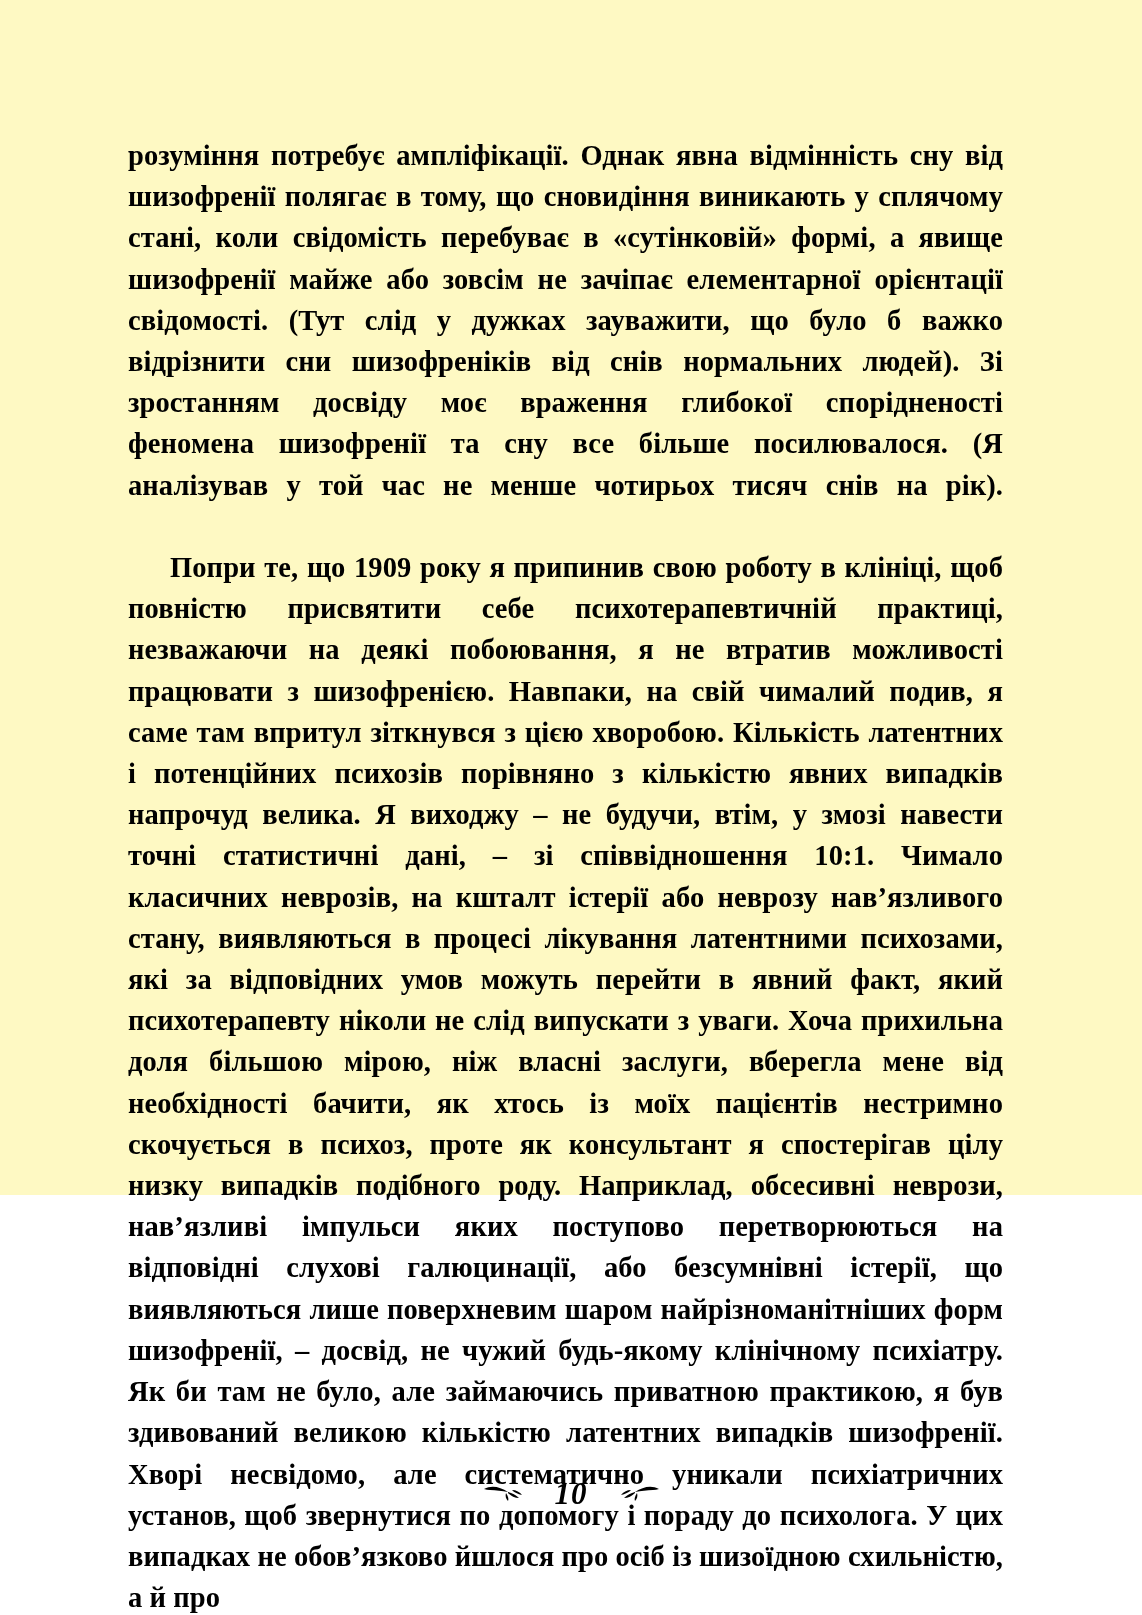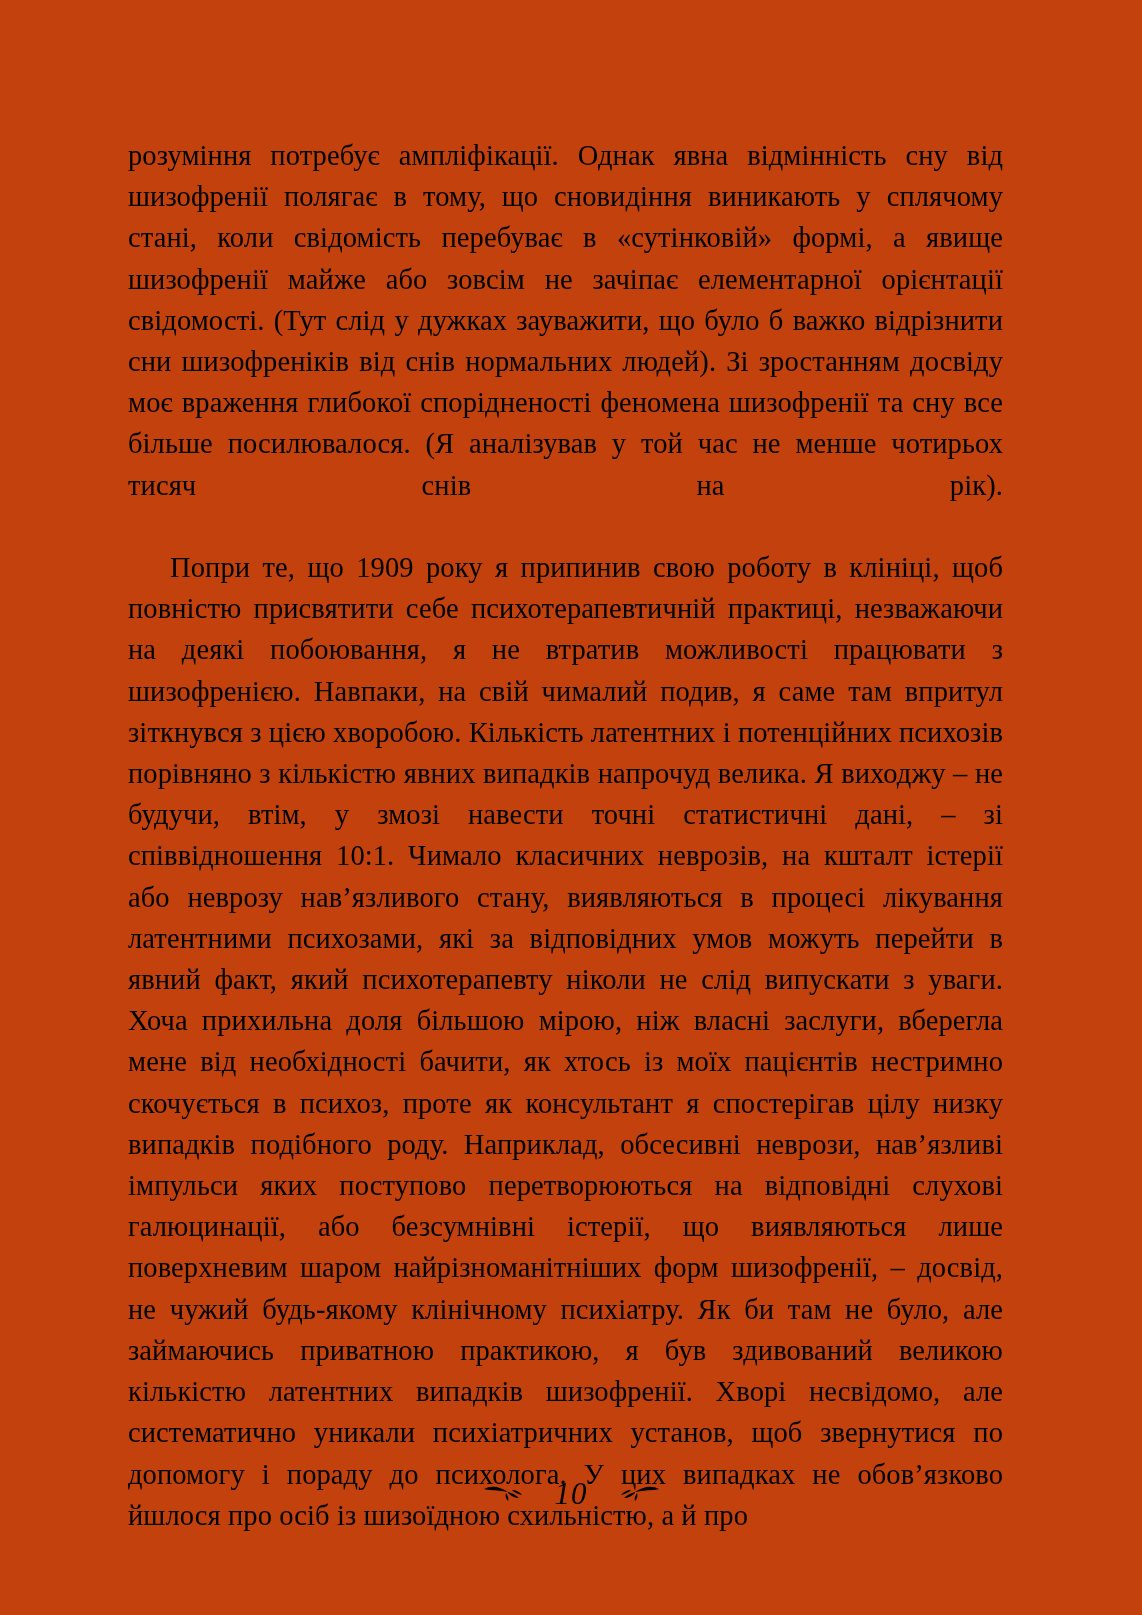--- a/index.html
+++ b/index.html
@@ -11,23 +11,24 @@
     width: 1142px;
     height: 1615px;
     overflow: hidden;
     font-family: "Liberation Serif", "DejaVu Serif", serif;
     color: #000000;
   }
 
   .page {
     position: relative;
     width: 1142px;
-    height: 1615px;
-    background: #c2410c;
+    height: 1195px;
+    background: #fef9c3;
     box-sizing: border-box;
+    font-weight: bold;
   }
 
   .text-block {
     position: absolute;
     left: 128px;
     top: 135px;
     width: 875px;
   }
 
   .para {

